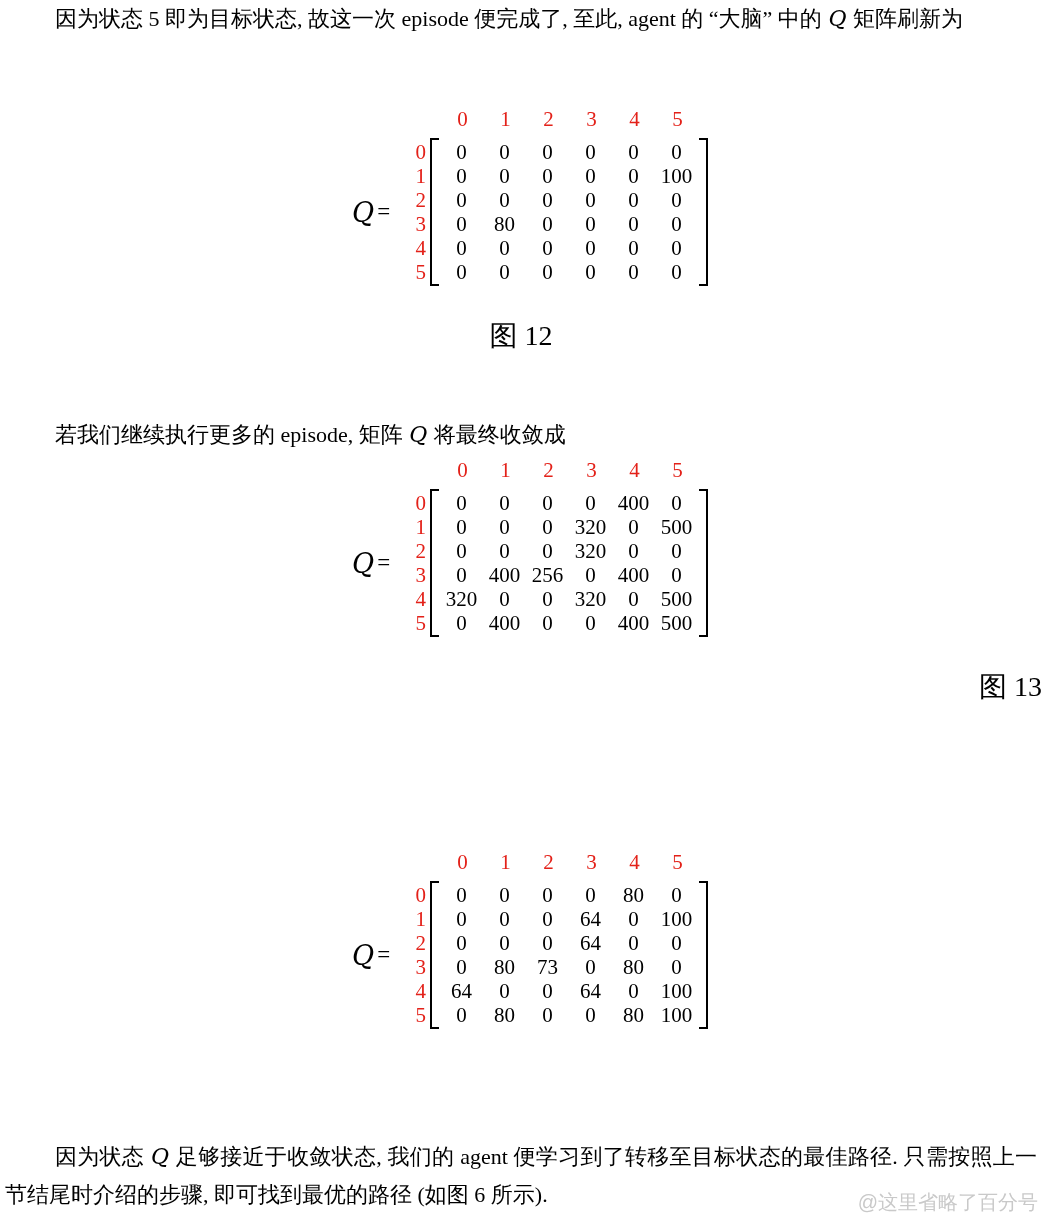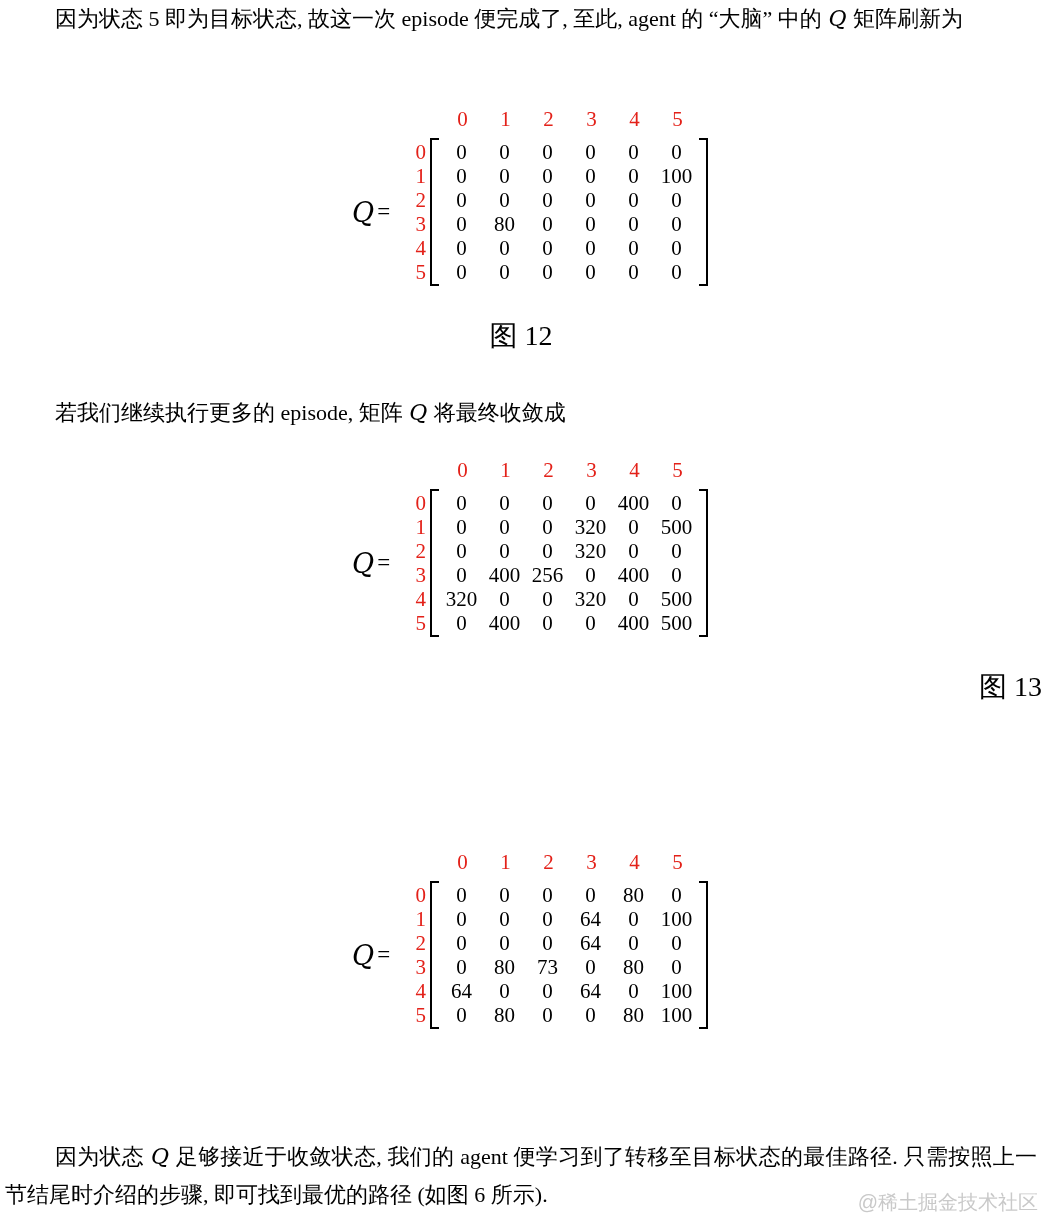--- a/index.html
+++ b/index.html
@@ -101,21 +101,21 @@
     right: 4px;
     font-size: 20px;
     line-height: 26px;
     color: var(--watermark);
     font-family: "Liberation Sans", "DejaVu Sans", sans-serif;
   }
   
   .pos-p1 { top: 0px; }
   .pos-m1 { top: 106px; }
   .pos-c12 { top: 322px; }
-  .pos-p2 { top: 394px; }
+  .pos-p2 { top: 416px; }
   .pos-m2 { top: 457px; }
   .pos-c13 { top: 673px; text-align: right; }
   .pos-p3 { top: 748px; }
   .pos-m3 { top: 849px; }
   .pos-c14 { top: 1063px; }
   .pos-p4 { top: 1138px; }
 </style>
 </head>
 <body>
 
@@ -363,15 +363,15 @@
             </div>
           </div>
           <div class="mx-br"></div>
         </div>
       </div>
     </div>
 
 
   <p class="para pos-p4"><span>因为状态 </span><span class="math-var">Q</span><span> 足够接近于收敛状态, 我们的 agent 便学习到了转移至目标状态的最佳路径. 只需按照上一节结尾时介绍的步骤, 即可找到最优的路径 (如图 6 所示).</span></p>
 
-  <div class="watermark">@稀土掘金技术社区</div>
+  <div class="watermark">@这里省略了百分号</div>
 
 </div>
 
 </body></html>

